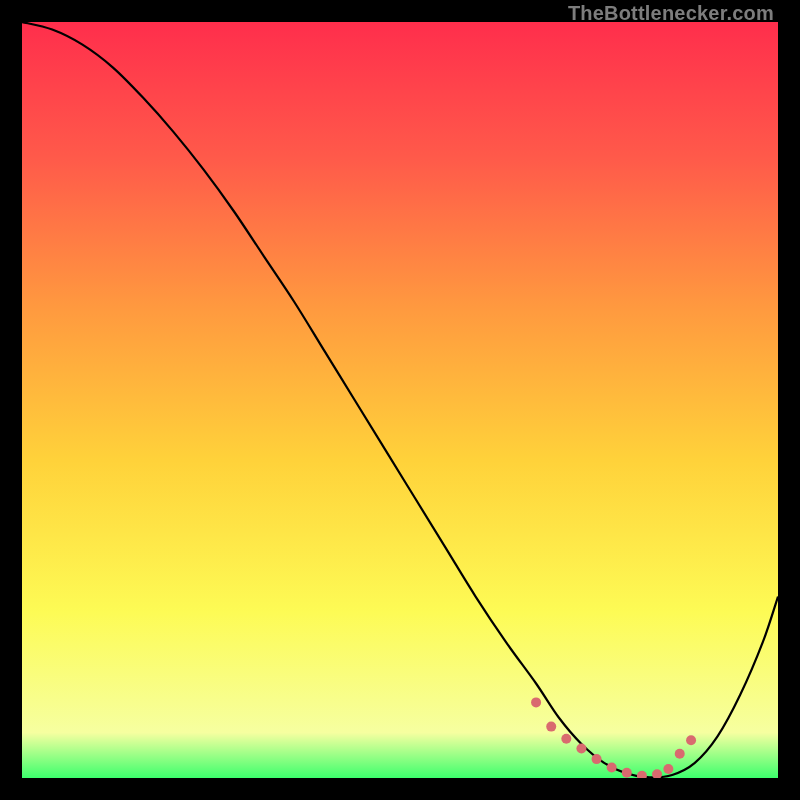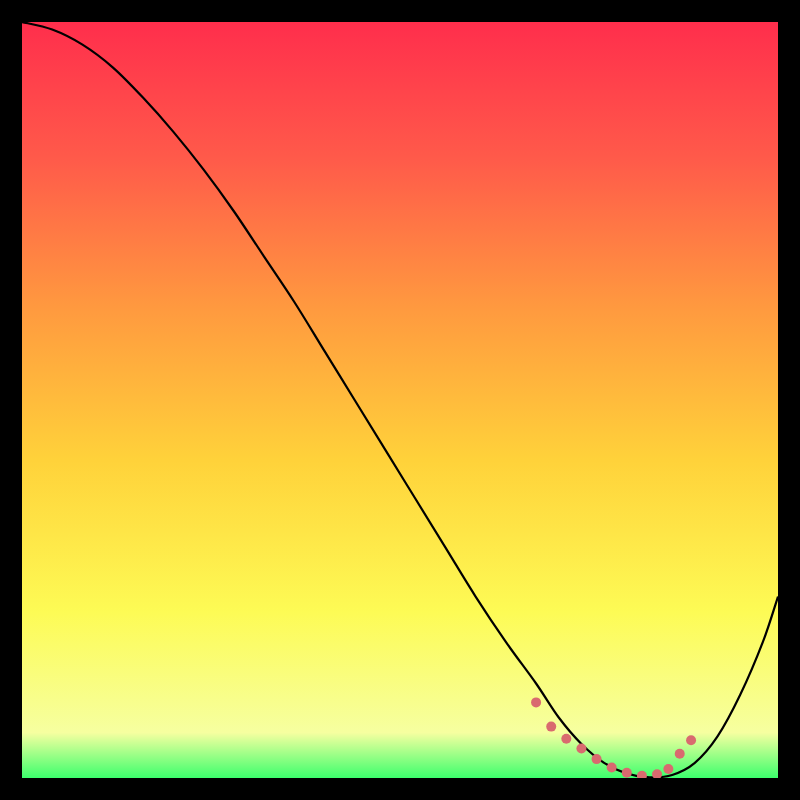--- a/index.html
+++ b/index.html
@@ -34,20 +34,21 @@
     top: 22px;
     width: 756px;
     height: 756px;
     display: block;
   }
 </style>
 </head>
 <body>
 <div class="frame">
 
+  <div class="attribution">TheBottlenecker.com</div>
 
   <svg viewBox="0 0 756 756" preserveAspectRatio="none">
     <defs>
       <linearGradient id="bgGrad" x1="0" y1="0" x2="0" y2="1">
         <stop id="g0" offset="0%" stop-color="#ff2e4c"></stop>
         <stop id="g1" offset="18%" stop-color="#ff5a4a"></stop>
         <stop id="g2" offset="38%" stop-color="#ff9a3f"></stop>
         <stop id="g3" offset="58%" stop-color="#ffd23a"></stop>
         <stop id="g4" offset="78%" stop-color="#fdfb55"></stop>
         <stop id="g5" offset="94%" stop-color="#f6ffa0"></stop>

